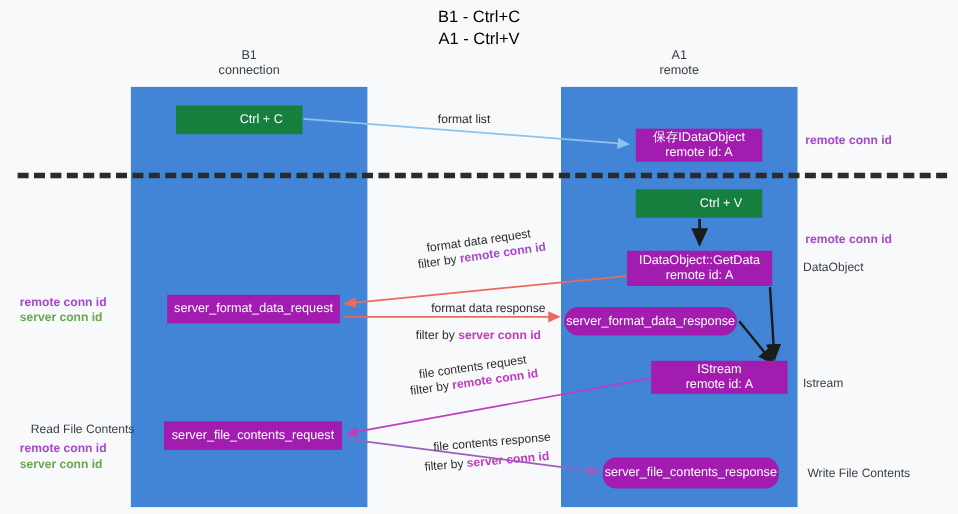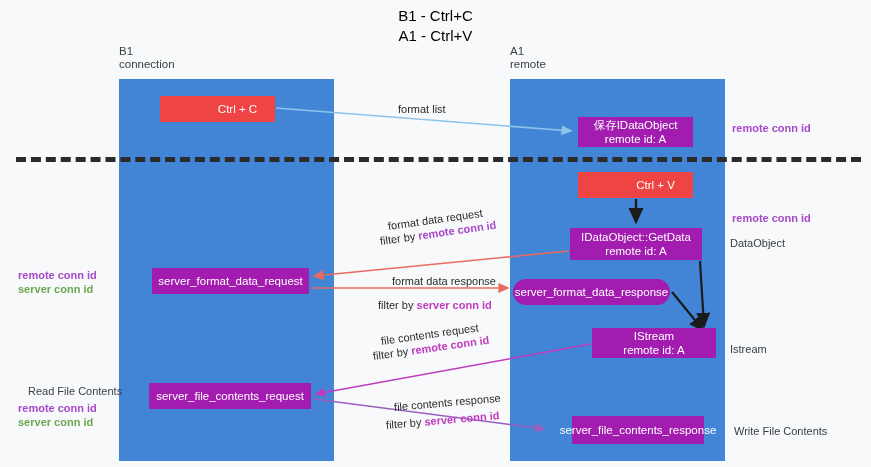--- a/index.html
+++ b/index.html
@@ -11,51 +11,51 @@
   }
   #stage{position:relative;width:871px;height:467px;}
 
   
   .lane{position:absolute;background:#4285d6;}
   #lane-b1{left:119px;top:79px;width:215px;height:382px;}
   #lane-a1{left:510px;top:79px;width:215px;height:382px;}
 
   
   .col-caption{
-    position:absolute;color:#3c4043;
+    position:absolute;text-align:center;color:#3c4043;
     font-size:11.5px;line-height:13px;
   }
   #cap-b1{left:119px;top:45px;width:215px;}
   #cap-a1{left:510px;top:45px;width:215px;}
 
   
   #title{
     position:absolute;left:0;top:6px;width:871px;text-align:center;
     font-size:15px;line-height:20px;color:#000000;
   }
 
   
   .box{
     position:absolute;display:flex;flex-direction:column;
     align-items:center;justify-content:center;
     color:#ffffff;font-size:11.5px;line-height:14px;text-align:center;
     box-sizing:border-box;
   }
   .box.orange{background:#a21caf;}
-  .box.green{background:#ef4444;padding-left:40px;}
+  .box.green{background:#15803d;padding-left:40px;}
 
   #box-ctrlc{left:160px;top:96px;width:115px;height:26px;}
   #box-idataobject{left:578px;top:117px;width:115px;height:30px;}
   #box-ctrlv{left:578px;top:172px;width:115px;height:26px;}
   #box-getdata{left:570px;top:228px;width:132px;height:32px;}
   #box-fmt-req{left:152px;top:268px;width:157px;height:26px;}
   #box-fmt-resp{left:513px;top:279px;width:157px;height:26px;border-radius:13px;}
   #box-istream{left:592px;top:328px;width:124px;height:30px;}
   #box-file-req{left:149px;top:383px;width:162px;height:26px;}
-  #box-file-resp{left:572px;top:416px;width:132px;height:28px;}
+  #box-file-resp{left:548px;top:416px;width:160px;height:28px;border-radius:12px;}
 
   
   #dashed{
     position:absolute;left:16px;top:157px;width:845px;height:0;
     border-top:5px dashed #2b2b2b;
   }
 
   
   .anno{position:absolute;font-size:11px;line-height:14px;}
   .anno .purple{color:#a64ac9;font-weight:bold;}

